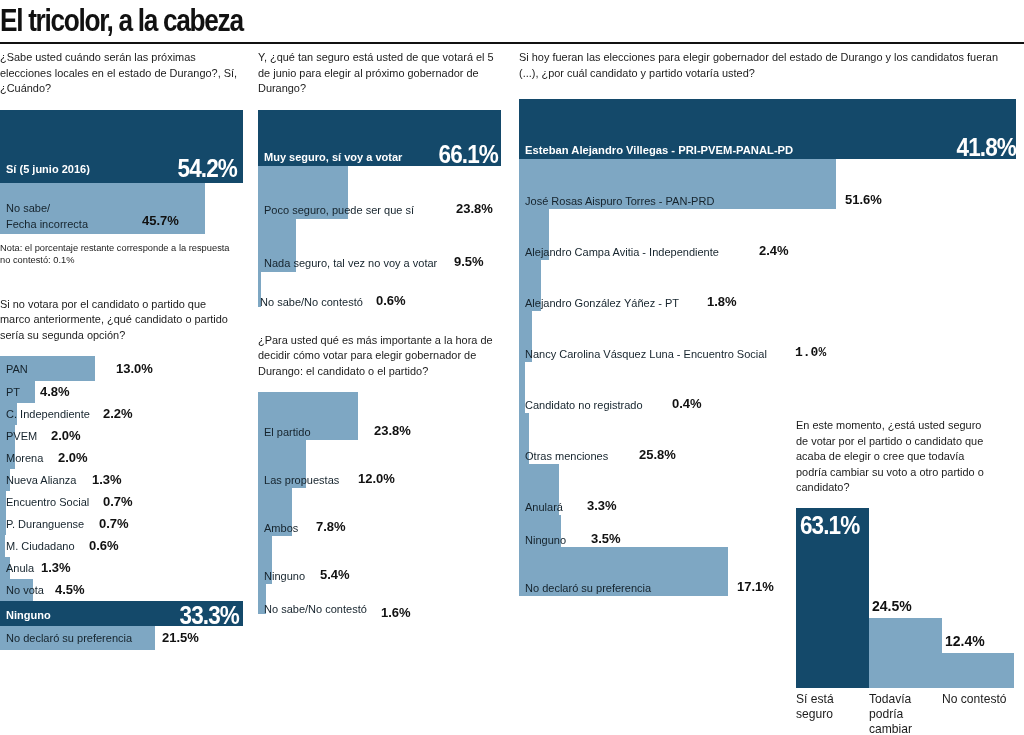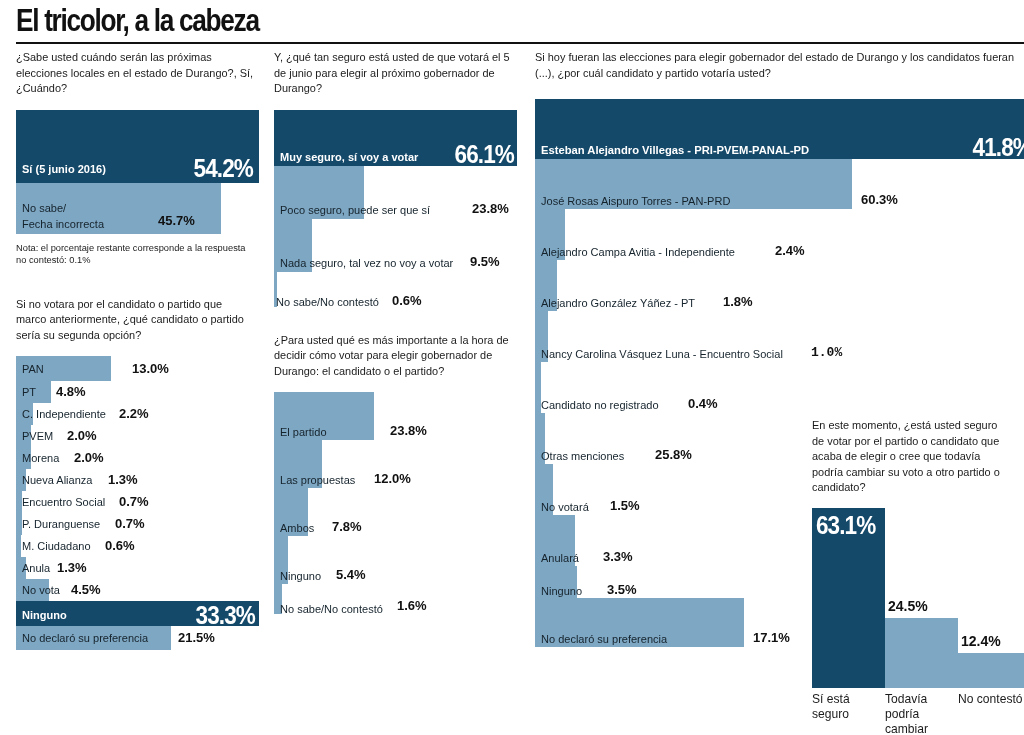--- a/index.html
+++ b/index.html
@@ -3,21 +3,21 @@
 <meta charset="utf-8">
 <style>
   * { box-sizing: border-box; margin: 0; padding: 0; }
   html, body {
     width: 1024px; height: 735px;
     background: #ffffff;
     font-family: "Liberation Sans", sans-serif;
     color: #1a1a1a;
     overflow: hidden;
   }
-  #page { position: relative; width: 892px; height: 735px; margin-left: 16px; }
+  #page { position: relative; width: 892px; height: 735px; }
 
   
   .headline {
     position: absolute; left: 0; top: 2px;
     font-size: 32px; font-weight: bold;
     letter-spacing: -1.6px;
     transform: scaleX(0.82);
     transform-origin: left top;
     white-space: nowrap;
     color: #111111;
@@ -231,39 +231,39 @@
         <div class="hval" style="left:58px; top:31px;">7.8%</div>
       </div>
       <div class="hrow" style="height:48px;">
         <div class="hbar" style="width:14px;"></div>
         <div class="hlabel onlight" style="top:33px;">Ninguno</div>
         <div class="hval" style="left:62px; top:31px;">5.4%</div>
       </div>
       <div class="hrow" style="height:30px;">
         <div class="hbar" style="width:8px;"></div>
         <div class="hlabel onlight" style="top:18px;">No sabe/No contestó</div>
-        <div class="hval" style="left:123px; top:14px;">1.6%</div>
+        <div class="hval" style="left:123px; top:21px;">1.6%</div>
       </div>
     </div>
   </div>
 
   <div class="col" id="col3">
 
     <div class="qtext" style="width:500px;">Si hoy fueran las elecciones para elegir gobernador del estado de Durango y los candidatos fueran (...), ¿por cuál candidato y partido votaría usted?</div>
 
     <div class="hbars" style="margin-top:18px;">
       <div class="hrow" style="height:60px;">
         <div class="hbar dark" style="width:497px;"></div>
         <div class="hlabel ondark" style="top:44px; font-size:11.8px;">Esteban Alejandro Villegas - PRI-PVEM-PANAL-PD</div>
         <div class="hval big" style="right:8px; top:34px;">41.8%</div>
       </div>
       <div class="hrow" style="height:50px;">
         <div class="hbar" style="width:317px;"></div>
         <div class="hlabel onlight" style="top:35px;">José Rosas Aispuro Torres - PAN-PRD</div>
-        <div class="hval" style="left:326px; top:33px;">60.3%</div>
+        <div class="hval" style="left:326px; top:33px;">51.6%</div>
       </div>
       <div class="hrow" style="height:51px;">
         <div class="hbar" style="width:30px;"></div>
         <div class="hlabel onlight" style="top:36px;">Alejandro Campa Avitia - Independiente</div>
         <div class="hval" style="left:240px; top:34px;">2.4%</div>
       </div>
       <div class="hrow" style="height:51px;">
         <div class="hbar" style="width:22px;"></div>
         <div class="hlabel onlight" style="top:36px;">Alejandro González Yáñez - PT</div>
         <div class="hval" style="left:188px; top:34px;">1.8%</div>
@@ -275,25 +275,20 @@
       </div>
       <div class="hrow" style="height:51px;">
         <div class="hbar" style="width:6px;"></div>
         <div class="hlabel onlight" style="top:36px;">Candidato no registrado</div>
         <div class="hval" style="left:153px; top:34px;">0.4%</div>
       </div>
       <div class="hrow" style="height:51px;">
         <div class="hbar" style="width:10px;"></div>
         <div class="hlabel onlight" style="top:36px;">Otras menciones</div>
         <div class="hval" style="left:120px; top:34px;">25.8%</div>
-      </div>
-      <div class="hrow" style="height:51px;">
-        <div class="hbar" style="width:18px;"></div>
-        <div class="hlabel onlight" style="top:36px;">No votará</div>
-        <div class="hval" style="left:75px; top:34px;">1.5%</div>
       </div>
       <div class="hrow" style="height:51px;">
         <div class="hbar" style="width:40px;"></div>
         <div class="hlabel onlight" style="top:36px;">Anulará</div>
         <div class="hval" style="left:68px; top:34px;">3.3%</div>
       </div>
       <div class="hrow" style="height:32px;">
         <div class="hbar" style="width:42px;"></div>
         <div class="hlabel onlight" style="top:18px;">Ninguno</div>
         <div class="hval" style="left:72px; top:16px;">3.5%</div>

